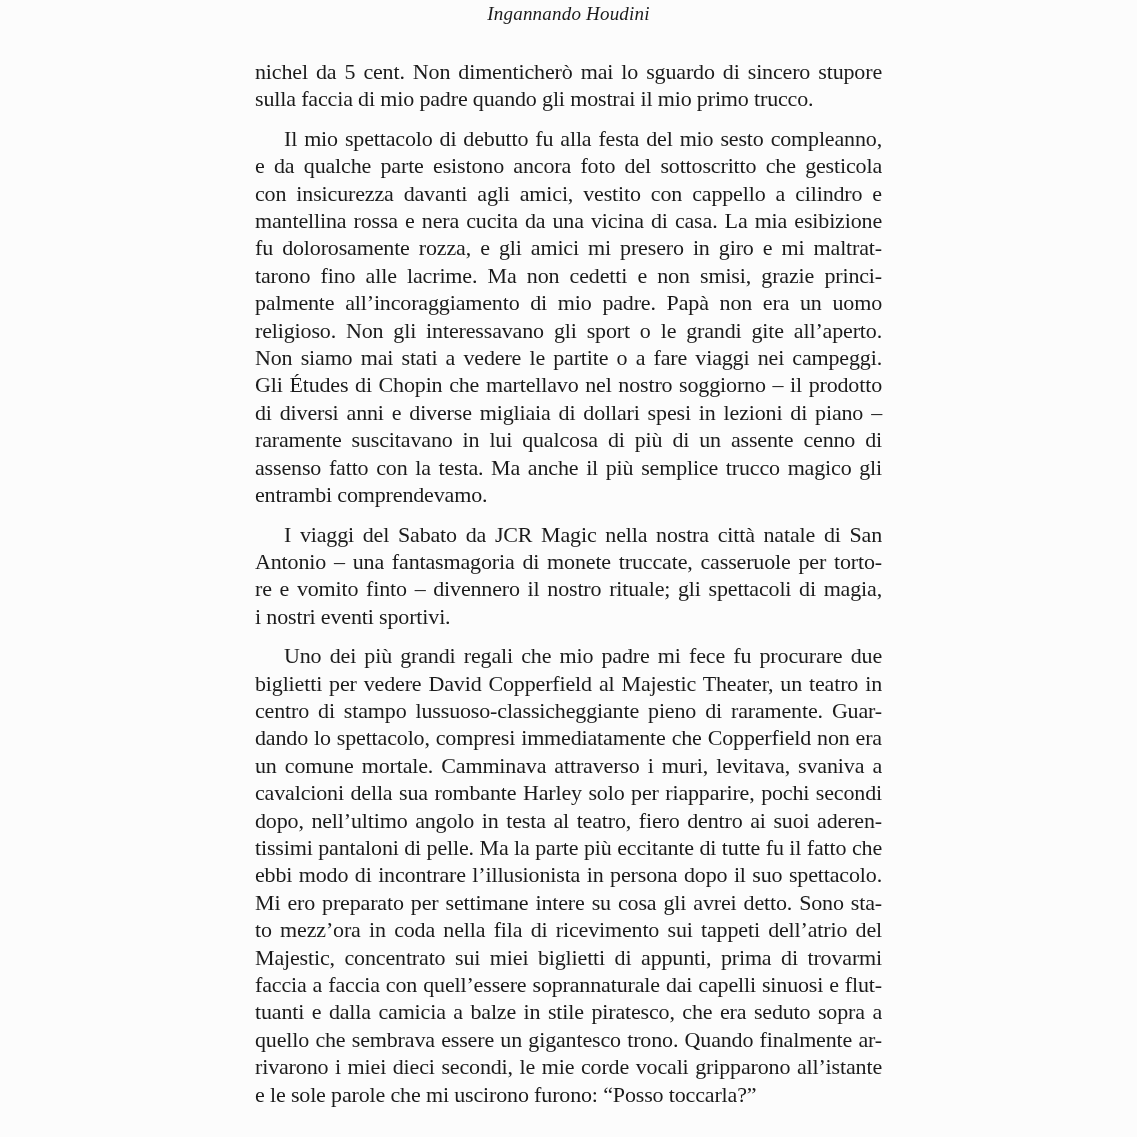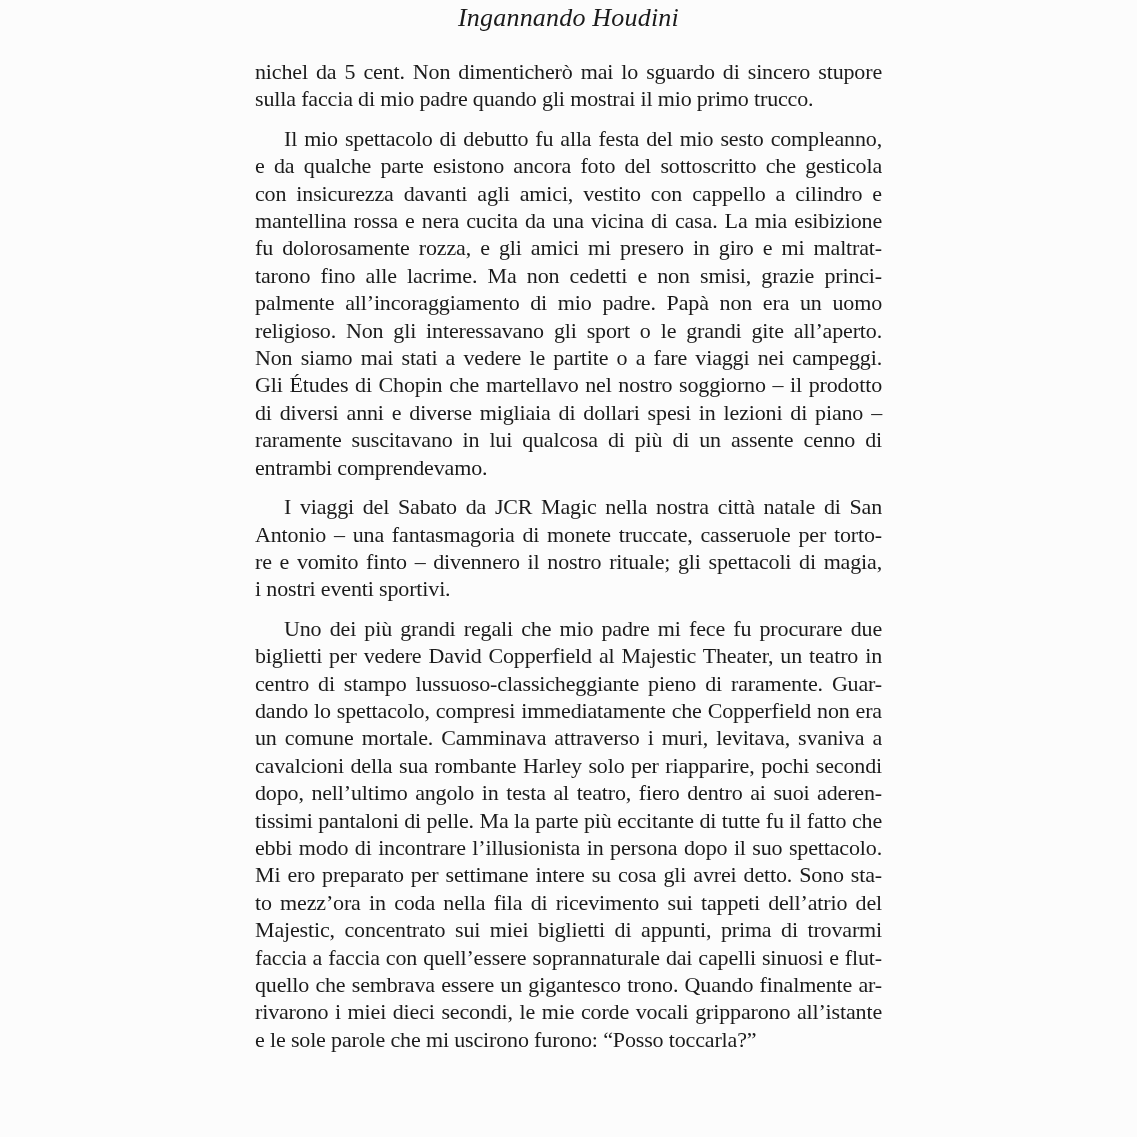--- a/index.html
+++ b/index.html
@@ -16,21 +16,21 @@
     font-family: "Liberation Serif", "DejaVu Serif", serif;
     overflow: hidden;
   }
   .running-head {
     position: absolute;
     top: 3px;
     left: 0;
     width: 100%;
     text-align: center;
     font-style: italic;
-    font-size: 26px;
+    font-size: 19px;
     letter-spacing: 0.2px;
   }
   .text-block {
     position: absolute;
     left: 243px;
     top: 46px;
     width: 651px;
     font-size: 22px;
     line-height: 27.4px;
   }
@@ -77,20 +77,21 @@
       <div class="line">con insicurezza davanti agli amici, vestito con cappello a cilindro e</div>
       <div class="line">mantellina rossa e nera cucita da una vicina di casa. La mia esibizione</div>
       <div class="line">fu dolorosamente rozza, e gli amici mi presero in giro e mi maltrat-</div>
       <div class="line">tarono fino alle lacrime. Ma non cedetti e non smisi, grazie princi-</div>
       <div class="line">palmente all’incoraggiamento di mio padre. Papà non era un uomo</div>
       <div class="line">religioso. Non gli interessavano gli sport o le grandi gite all’aperto.</div>
       <div class="line">Non siamo mai stati a vedere le partite o a fare viaggi nei campeggi.</div>
       <div class="line"><span>Gli</span> <span class="italic">Études</span> <span>di Chopin che martellavo nel nostro soggiorno – il prodotto</span></div>
       <div class="line">di diversi anni e diverse migliaia di dollari spesi in lezioni di piano –</div>
       <div class="line">raramente suscitavano in lui qualcosa di più di un assente cenno di</div>
+      <div class="line">assenso fatto con la testa. Ma anche il più semplice trucco magico gli</div>
       <div class="line para-end">entrambi comprendevamo.</div>
     </div>
 
     <div class="para indented">
       <div class="line">I viaggi del Sabato da JCR Magic nella nostra città natale di San</div>
       <div class="line">Antonio – una fantasmagoria di monete truccate, casseruole per torto-</div>
       <div class="line">re e vomito finto – divennero il nostro rituale; gli spettacoli di magia,</div>
       <div class="line para-end">i nostri eventi sportivi.</div>
     </div>
 
@@ -101,20 +102,21 @@
       <div class="line">dando lo spettacolo, compresi immediatamente che Copperfield non era</div>
       <div class="line">un comune mortale. Camminava attraverso i muri, levitava, svaniva a</div>
       <div class="line">cavalcioni della sua rombante Harley solo per riapparire, pochi secondi</div>
       <div class="line">dopo, nell’ultimo angolo in testa al teatro, fiero dentro ai suoi aderen-</div>
       <div class="line">tissimi pantaloni di pelle. Ma la parte più eccitante di tutte fu il fatto che</div>
       <div class="line">ebbi modo di incontrare l’illusionista in persona dopo il suo spettacolo.</div>
       <div class="line">Mi ero preparato per settimane intere su cosa gli avrei detto. Sono sta-</div>
       <div class="line">to mezz’ora in coda nella fila di ricevimento sui tappeti dell’atrio del</div>
       <div class="line">Majestic, concentrato sui miei biglietti di appunti, prima di trovarmi</div>
       <div class="line">faccia a faccia con quell’essere soprannaturale dai capelli sinuosi e flut-</div>
+      <div class="line">tuanti e dalla camicia a balze in stile piratesco, che era seduto sopra a</div>
       <div class="line">quello che sembrava essere un gigantesco trono. Quando finalmente ar-</div>
       <div class="line">rivarono i miei dieci secondi, le mie corde vocali gripparono all’istante</div>
       <div class="line para-end">e le sole parole che mi uscirono furono: “Posso toccarla?”</div>
     </div>
 
   </div>
 
 
 </div>
 

